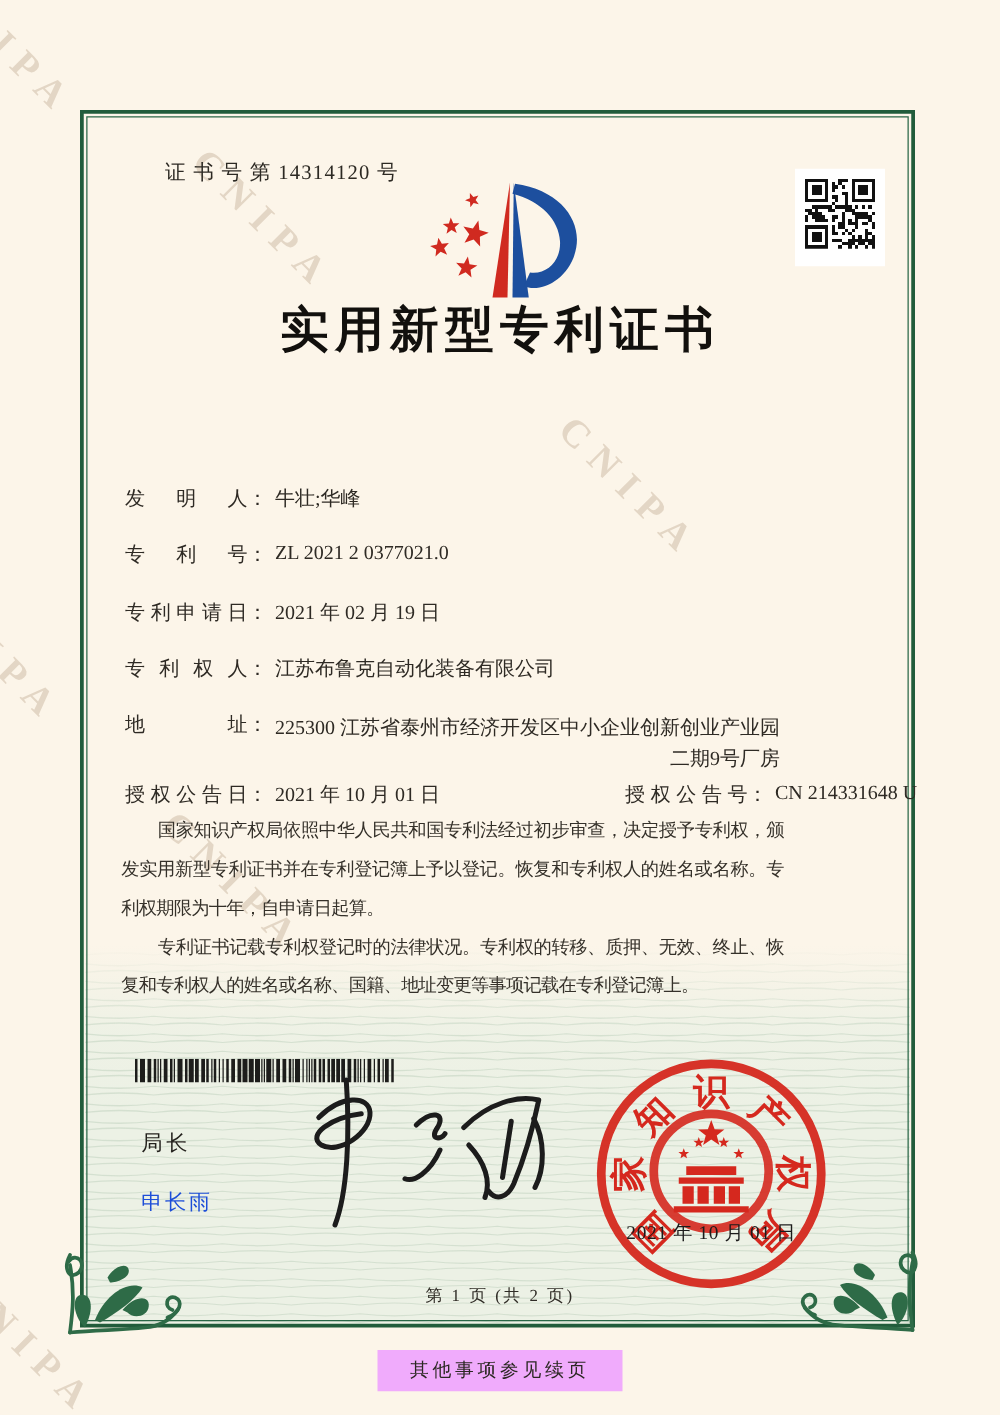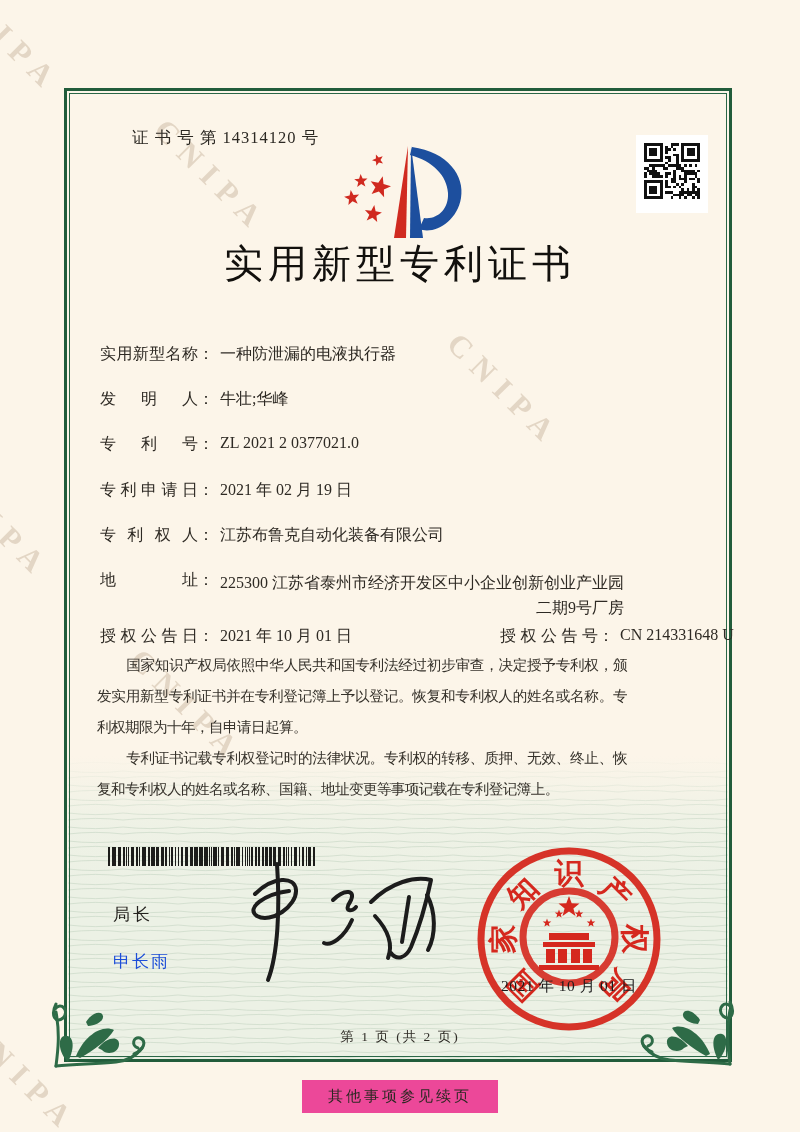--- a/index.html
+++ b/index.html
@@ -26,21 +26,21 @@
   .orn{position:absolute;width:104px;height:92px;}
   .orn.bl{left:46px;top:978px;}
   .orn.br{left:636px;top:976px;transform:scaleX(-1);}
 
   
   .cert-no{position:absolute;left:100px;top:127px;font-size:16.5px;color:#2c2923;letter-spacing:1px;margin-left:32px;}
   .logo{position:absolute;left:338px;top:134px;}
   .qr-box{position:absolute;left:636px;top:135px;width:72px;height:78px;background:#ffffff;}
   .qr-box svg{position:absolute;left:8px;top:8px;}
   .title{position:absolute;left:0;right:0;top:237px;text-align:center;font-size:39px;
-      font-weight:normal;color:#12100d;letter-spacing:5px;}
+      font-weight:bold;color:#12100d;letter-spacing:5px;}
 
   
   .frow{position:absolute;left:100px;font-size:16px;color:#2e2a24;white-space:nowrap;}
   .flbl{display:inline-block;width:98px;text-align:justify;text-align-last:justify;vertical-align:top;}
   .fcolon{display:inline-block;margin-right:6px;vertical-align:top;}
   .fval{display:inline-block;vertical-align:top;}
   .fval.wrap{white-space:normal;width:404px;line-height:25px;text-align:right;}
   .pair2{position:absolute;left:355px;top:0;margin-left:45px;}
 
   
@@ -52,21 +52,21 @@
 
   .sig-title{position:absolute;left:113px;top:903px;font-size:17px;color:#24221e;letter-spacing:3px;}
   .sig-name{position:absolute;left:113px;top:938px;font-size:17px;color:#1d4ed8;letter-spacing:2px;margin-top:12px;}
   .sig-script{position:absolute;left:213px;top:850px;}
 
   .seal{position:absolute;left:469px;top:839px;}
 
   .footer-page{position:absolute;left:0;right:0;top:1028px;text-align:center;
       font-size:13.5px;color:#2f2c26;letter-spacing:2px;}
   .bottom-note{position:absolute;left:50%;top:1080px;transform:translateX(-50%);
-      background:#ec4899;padding:7px 26px;font-size:15px;color:#2b2822;letter-spacing:3px;}
+      background:#f0abfc;padding:7px 26px;font-size:15px;color:#2b2822;letter-spacing:3px;}
 </style>
 </head>
 <body>
 
 <div class="page">
 
   <div class="wm" style="left:-35px;top:-28px">CNIPA</div>
   <div class="wm" style="left:172px;top:112px">CNIPA</div>
   <div class="wm" style="left:465px;top:326px">CNIPA</div>
   <div class="wm" style="left:-45px;top:458px">CNIPA</div>
@@ -302,23 +302,20 @@
         <rect x="15" y="1" width="5" height="5" fill="#fff"></rect>
         <rect x="16" y="2" width="3" height="3" fill="#111"></rect>
         <rect x="0" y="14" width="7" height="7" fill="#111"></rect>
         <rect x="1" y="15" width="5" height="5" fill="#fff"></rect>
         <rect x="2" y="16" width="3" height="3" fill="#111"></rect>
       </svg>
   </div>
 
   <div class="title">实用新型专利证书</div>
 
-  <div class="frow" style="top:344px">
-    <span class="flbl">实用新型名称</span><span class="fcolon">：</span><span class="fval">一种防泄漏的电液执行器</span>
-  </div>
   <div class="frow" style="top:389px">
     <span class="flbl">发明人</span><span class="fcolon">：</span><span class="fval">牛壮;华峰</span>
   </div>
   <div class="frow" style="top:434px">
     <span class="flbl">专利号</span><span class="fcolon">：</span><span class="fval">ZL 2021 2 0377021.0</span>
   </div>
   <div class="frow" style="top:480px">
     <span class="flbl">专利申请日</span><span class="fcolon">：</span><span class="fval">2021 年 02 月 19 日</span>
   </div>
   <div class="frow" style="top:525px">

